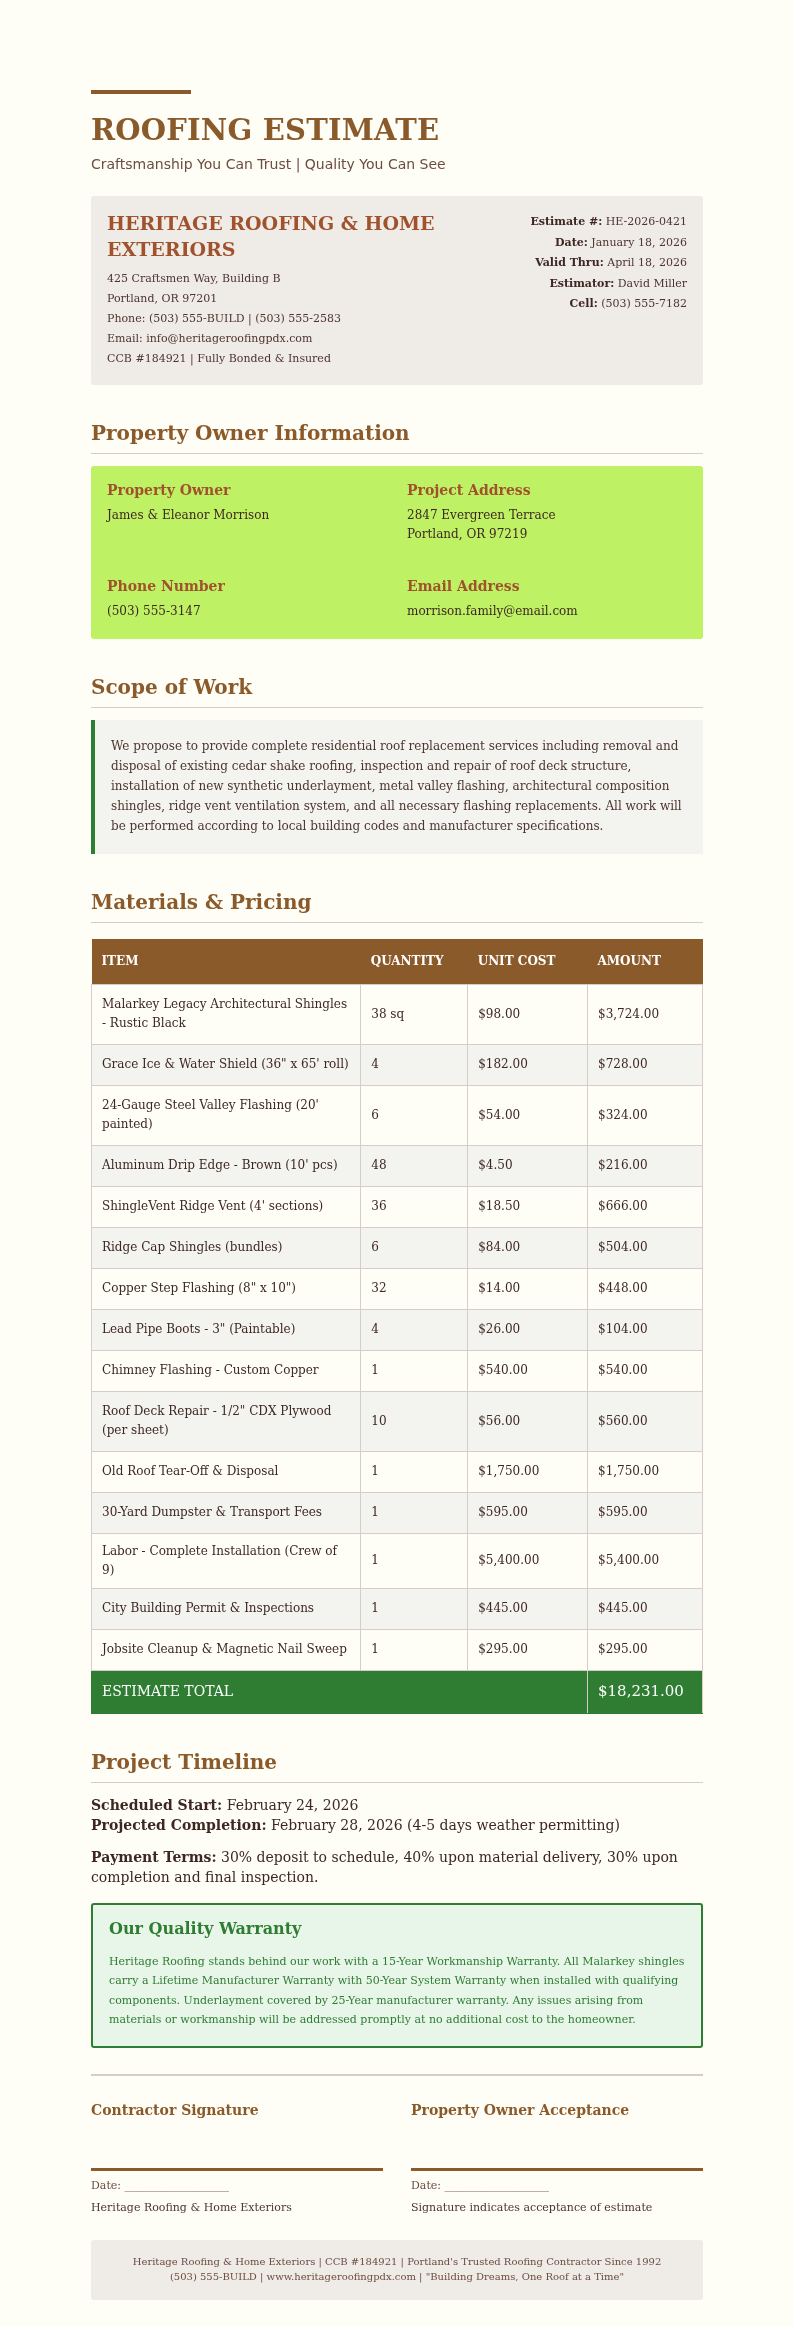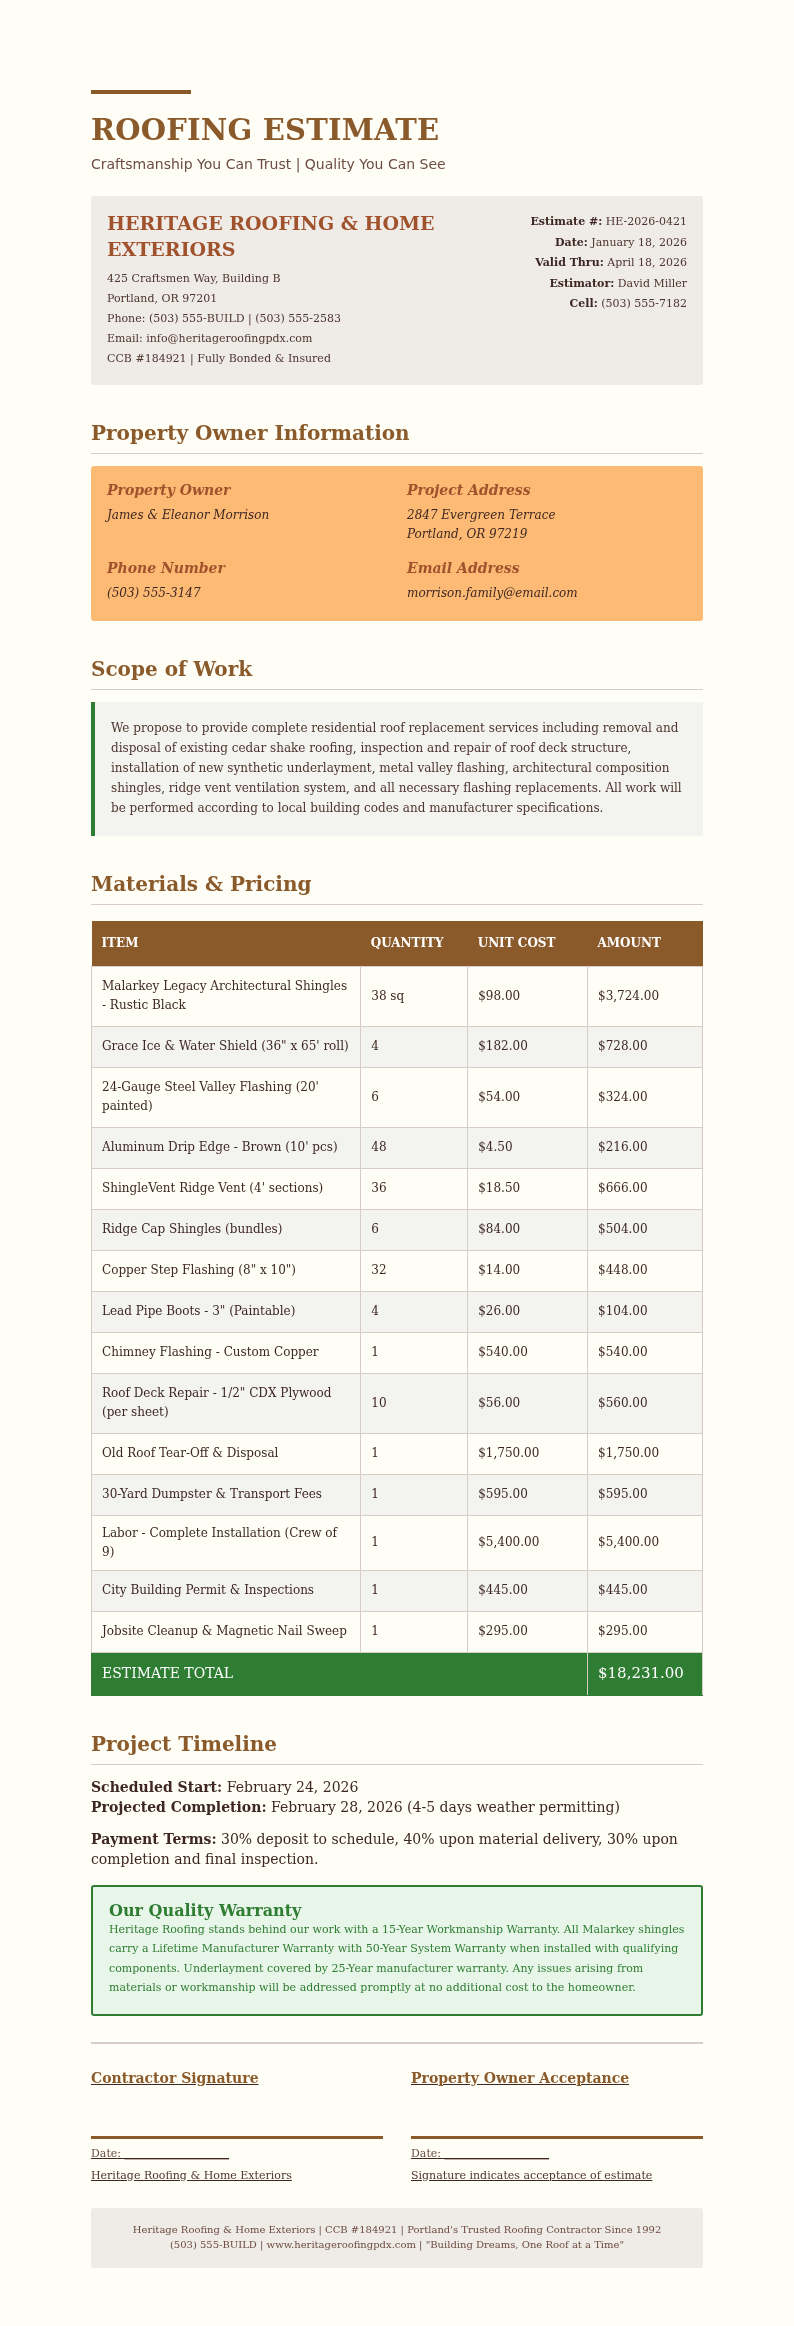--- a/index.html
+++ b/index.html
@@ -36,23 +36,23 @@
   .estimate-meta { text-align: right; padding-top: 2px; }
   .estimate-meta div { font-size: 11px; line-height: 20.5px; color: #4e342e; }
   .estimate-meta b { color: #3e2723; }
 
   .section-title {
     font-size: 20px; font-weight: bold; color: #8b5a2b;
     margin-top: 36px; padding-bottom: 8px; border-bottom: 1px solid #d7ccc8;
   }
 
   .owner-box {
-    margin-top: 12px; background: #fdba74; border-radius: 3px;
+    margin-top: 12px; background: #bef264; border-radius: 3px;
     padding: 16px 16px 18px 16px;
-    display: grid; grid-template-columns: 300px 1fr; row-gap: 16px; font-style: italic;
+    display: grid; grid-template-columns: 300px 1fr; row-gap: 34px;
   }
   .owner-label { font-size: 14px; font-weight: bold; color: #a0522d; margin-bottom: 8px; }
   .owner-value { font-size: 12px; line-height: 19px; color: #3e2723; }
 
   .scope-box {
     margin-top: 12px; background: #f3f3ef; border-left: 4px solid #2e7d32;
     padding: 16px 18px 18px 16px;
   }
   .scope-box p { font-size: 12px; line-height: 20px; color: #4e342e; }
 
@@ -79,25 +79,25 @@
   col.c1 { width: 270px; } col.c2 { width: 107px; } col.c3 { width: 120px; } col.c4 { width: 115px; }
 
   .timeline { margin-top: 12px; font-size: 14px; line-height: 20px; color: #3e2723; }
   .timeline b { color: #3e2723; }
   .payment { margin-top: 12px; font-size: 14px; line-height: 20px; }
 
   .warranty {
     margin-top: 16px; background: #e8f5e9; border: 2px solid #2e7d32; border-radius: 3px;
     padding: 14px 16px 16px 16px;
   }
-  .warranty-title { font-size: 16px; font-weight: bold; color: #2e7d32; margin-bottom: 0; }
+  .warranty-title { font-size: 16px; font-weight: bold; color: #2e7d32; margin-bottom: 14px; }
   .warranty p { font-size: 11px; line-height: 19.5px; color: #2e7d32; }
 
   .sig-divider { margin-top: 26px; height: 2px; background: #d7ccc8; }
-  .sig-row { display: flex; justify-content: space-between; margin-top: 26px; text-decoration: underline; }
+  .sig-row { display: flex; justify-content: space-between; margin-top: 26px; }
   .sig-col { width: 292px; }
   .sig-title { font-size: 14px; font-weight: bold; color: #8b5a2b; }
   .sig-line { margin-top: 50px; height: 3px; background: #8b5a2b; }
   .sig-date { font-size: 11px; color: #6d4c41; margin-top: 8px; }
   .sig-note { font-size: 11px; color: #4e342e; margin-top: 9px; }
 
   .footer {
     margin-top: 26px; background: #efebe7; border-radius: 3px; padding: 14px 10px 16px;
     text-align: center;
   }

